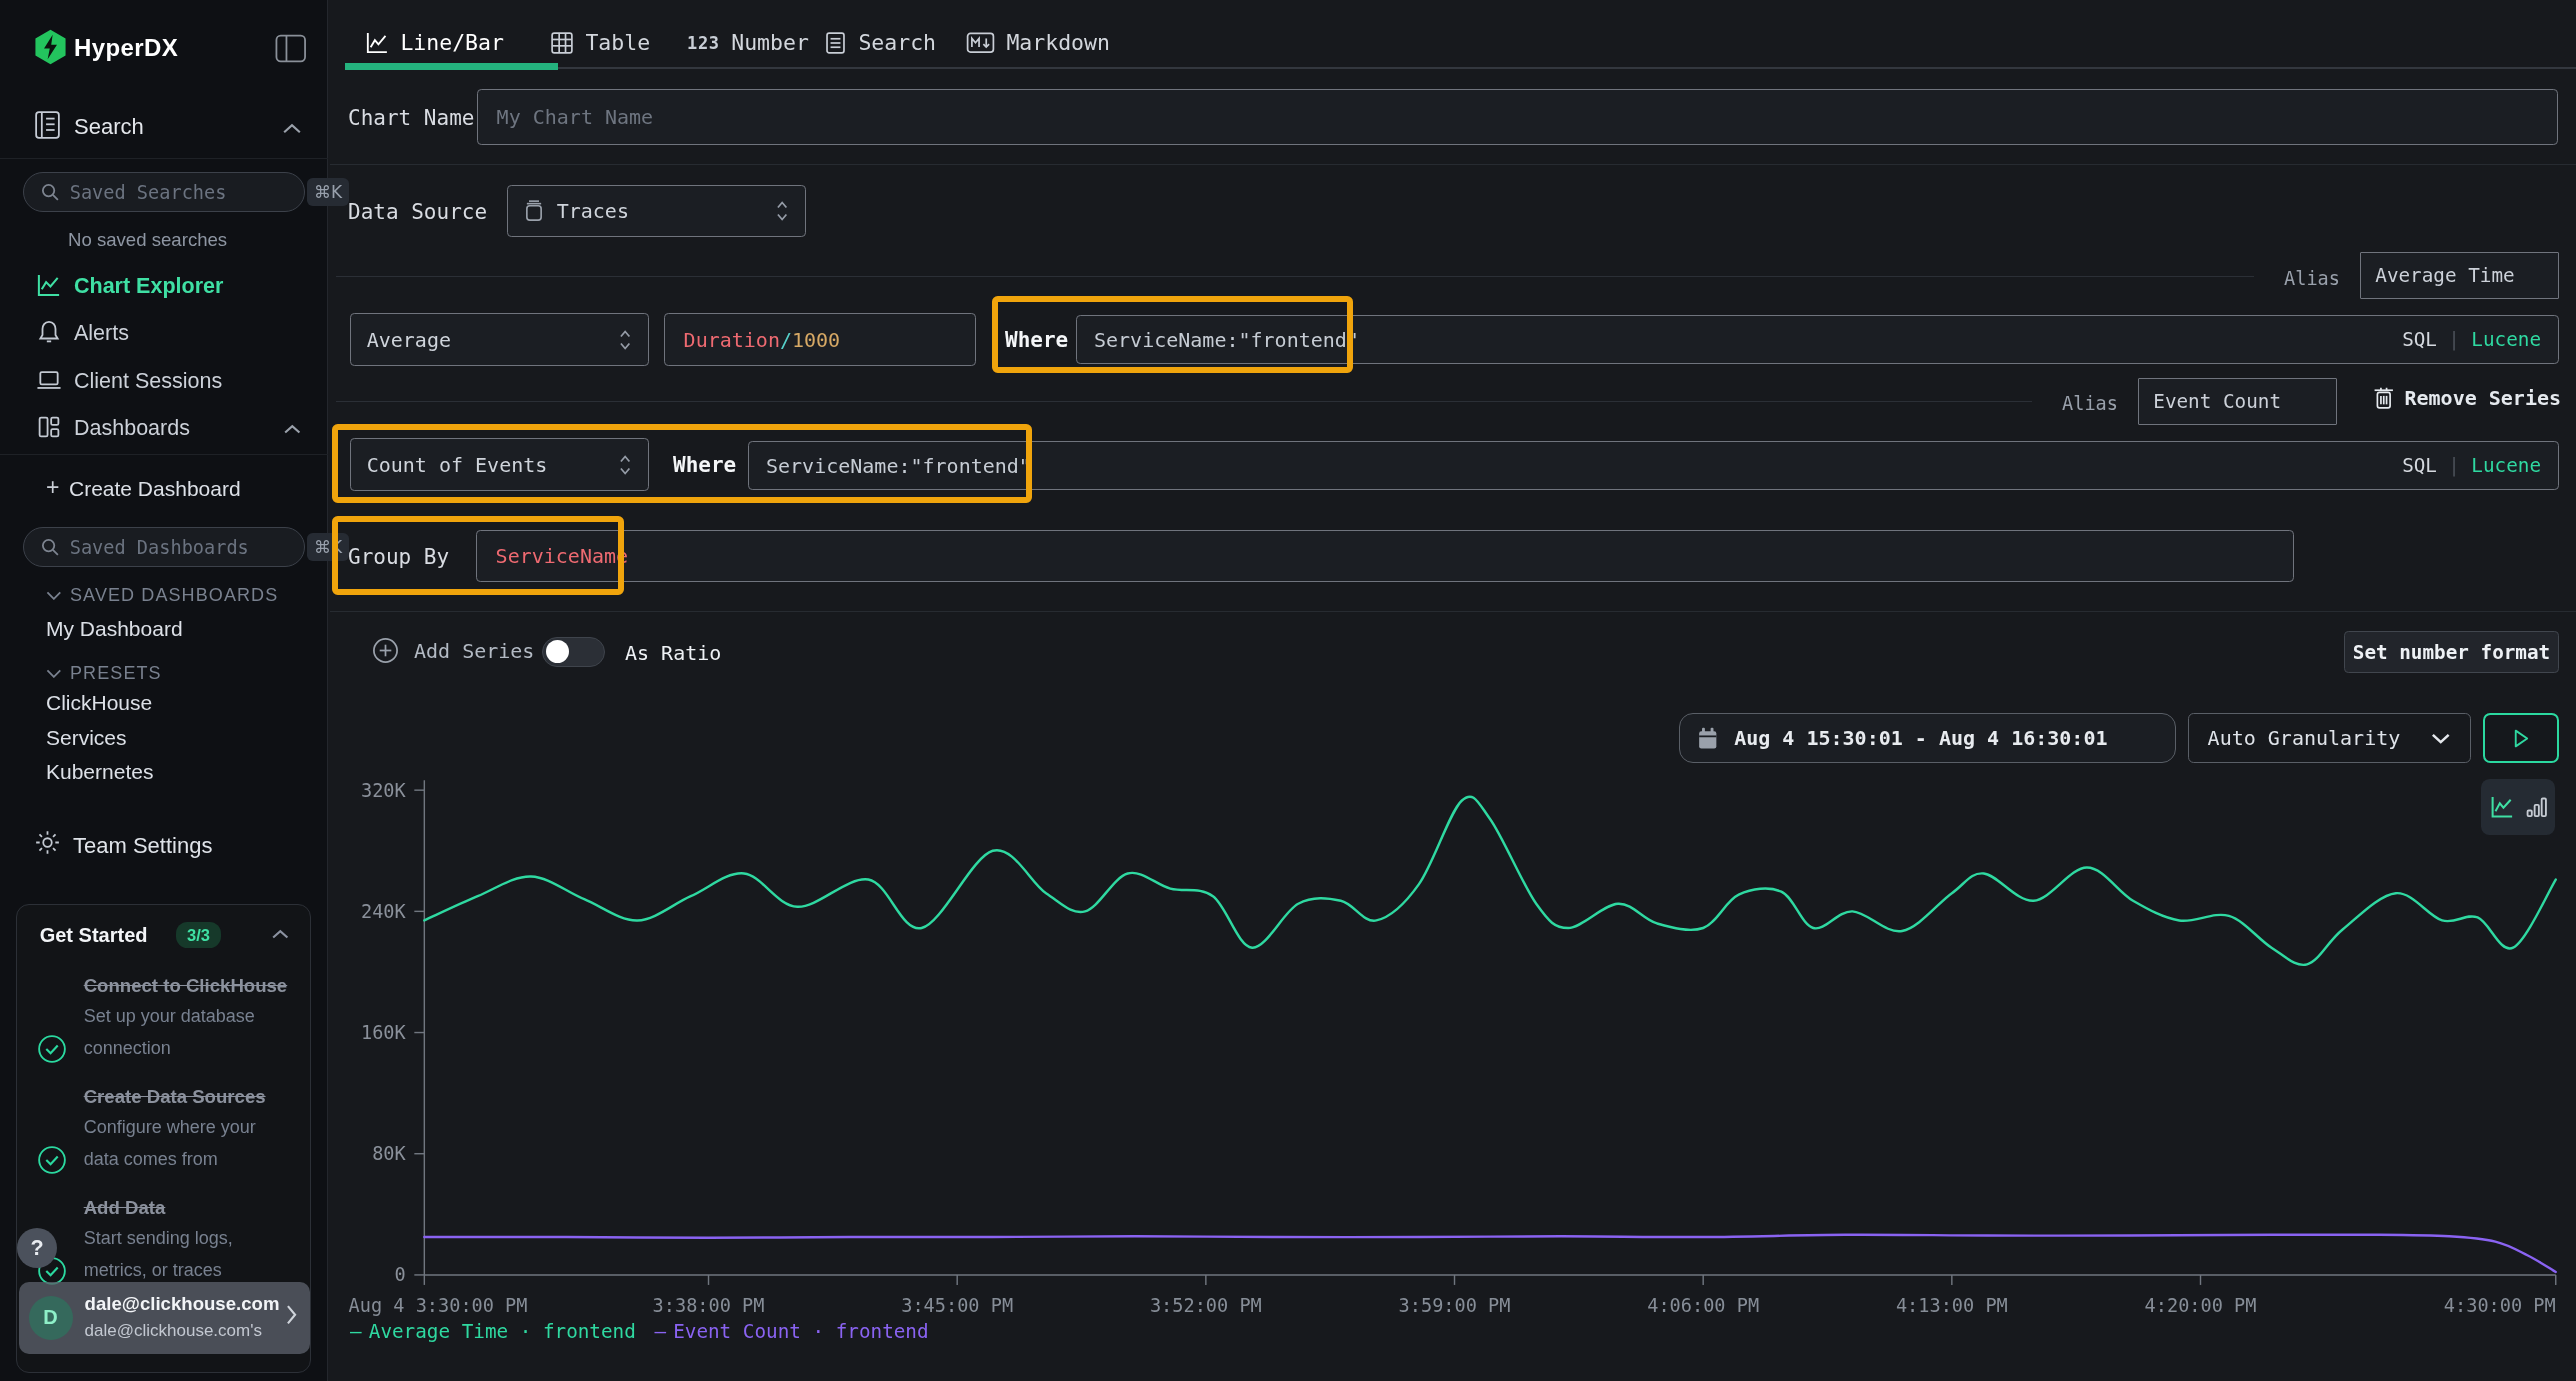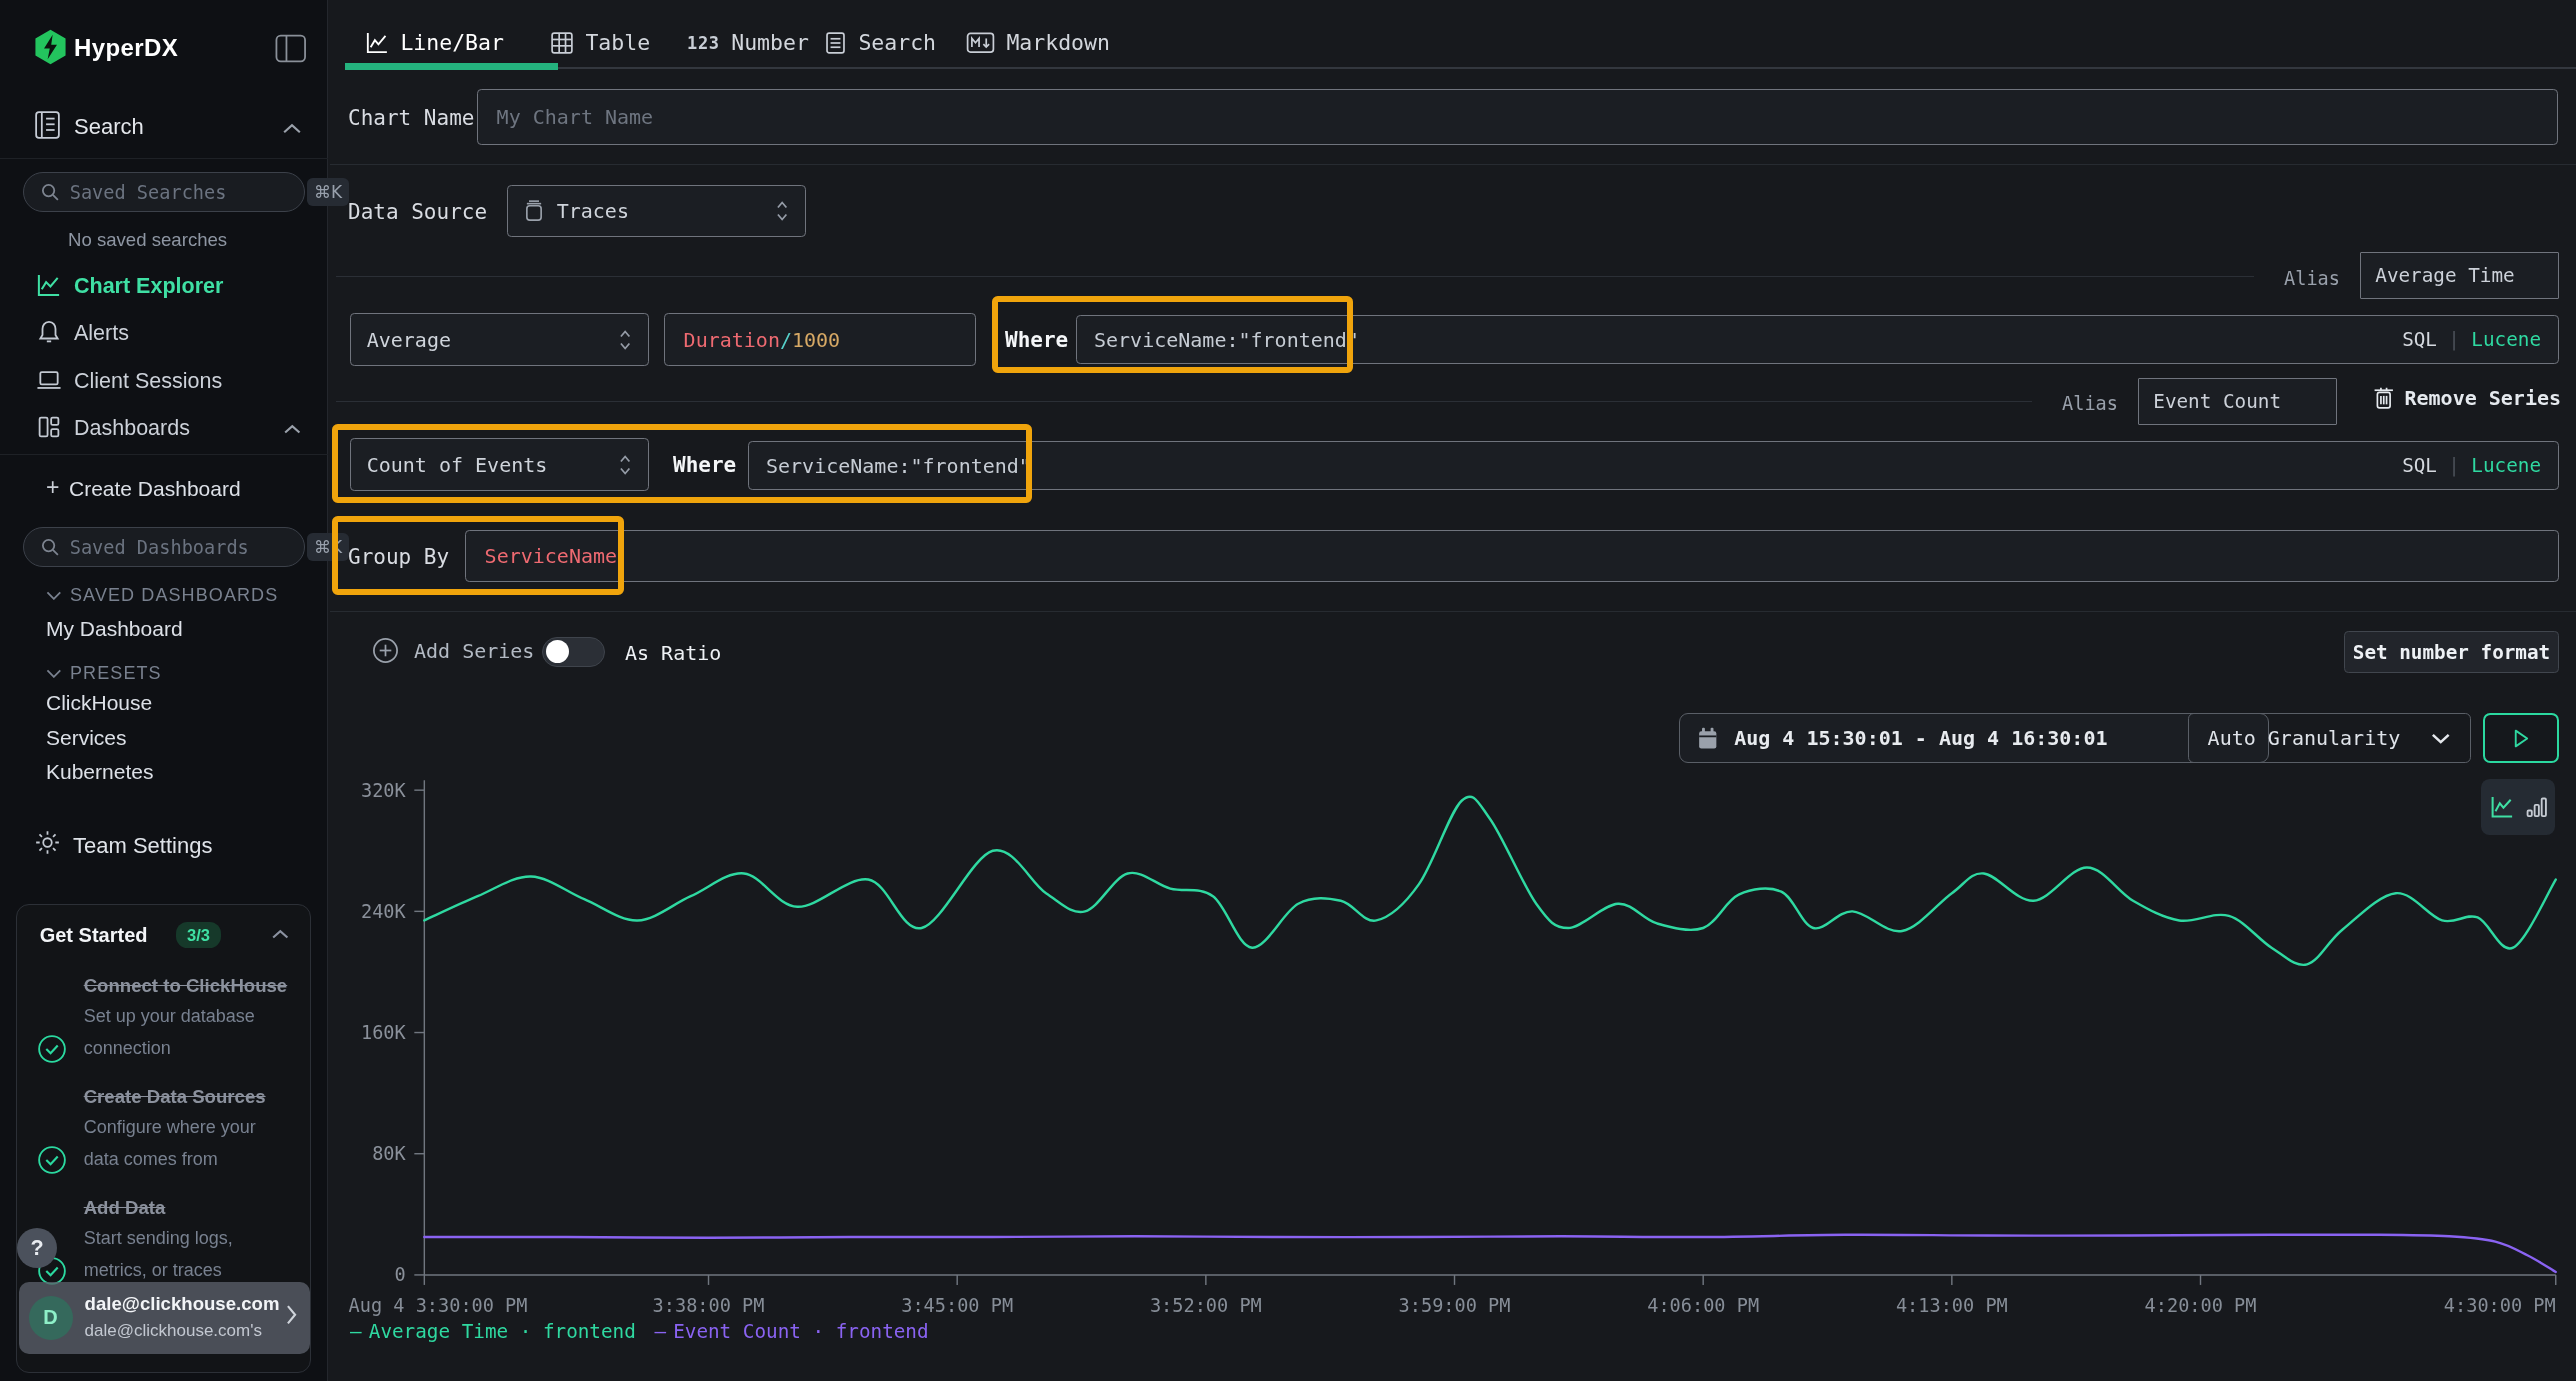--- a/index.html
+++ b/index.html
@@ -121,22 +121,22 @@
     color:#9aa1ab; cursor:pointer; }
   #add-series .aslabel { font-size:20px; font-weight:500; color:#b3bac4; }
   #ratio-toggle { position:absolute; left:542px; top:637px; width:63px; height:30px; border-radius:15px;
     background:#2b2f36; border:1.4px solid #3f444c; cursor:pointer; }
   #ratio-knob { position:absolute; left:2.9px; top:2.1px; width:23px; height:23px; border-radius:50%; background:#ffffff; }
   #as-ratio { position:absolute; left:625px; top:641px; font-size:20px; color:#eef1f5; }
   #btn-number-format { position:absolute; left:2344px; top:631px; width:215px; height:42px;
     background:#22252b; border:1.4px solid #41464e; border-radius:4.3px; color:#eef1f5;
     font-size:19.3px; font-weight:bold; display:flex; align-items:center; justify-content:center; cursor:pointer; }
 
-  #date-picker { position:absolute; left:1679px; top:713px; width:590px; height:50px;
-    background:#1b1e23; border:1.4px solid #5a5f67; border-radius:9px; display:flex;
+  #date-picker { position:absolute; left:1679px; top:713px; width:497px; height:50px;
+    background:#1b1e23; border:1.4px solid #5a5f67; border-radius:14px; display:flex;
     align-items:center; gap:15.7px; padding:16px 17px; cursor:pointer; }
   #date-picker .cal { color:#9aa1ab; }
   #date-picker .dval { font-size:20px; font-weight:bold; color:#e8ebef; white-space:nowrap; }
   #granularity { position:absolute; left:2188px; top:713px; width:283px; height:50px;
     border:1.4px solid #5a5f67; border-radius:5.7px; display:flex; align-items:center;
     justify-content:space-between; padding:0 18.6px; cursor:pointer; }
   #granularity .gval { font-size:20px; color:#dfe3e9; white-space:nowrap; }
   #play-btn { position:absolute; left:2483px; top:713px; width:76px; height:50px;
     border:2.1px solid #2bd9a0; border-radius:7.2px; display:flex; align-items:center;
     justify-content:center; cursor:pointer; background:#15181c; }
@@ -485,21 +485,21 @@
   <span class="wval">ServiceName:"frontend"</span>
   <span class="langs">
     <span class="sql">SQL</span>
     <span class="ldiv">|</span>
     <span class="lucene">Lucene</span>
   </span>
 </div>
 <div class="hlbox" style="left:332px; top:424px; width:700px; height:79px"></div>
 
 <span class="form-label mono abs" style="left:348px; top:545px">Group By</span>
-<div class="codebox mono" style="left:465px; top:530px; width:2094px; height:52px">
+<div class="codebox mono" style="left:476px; top:530px; width:1818px; height:52px">
   <span class="tok-red">ServiceName</span>
 </div>
 <div class="hlbox" style="left:332px; top:516px; width:292px; height:79px"></div>
 
 <div class="hdiv" style="top:611px"></div>
 
 <div id="add-series" class="mono">
   <span>
     <svg width="29" height="29" viewBox="0 0 40 40" fill="none" stroke="currentColor" stroke-width="2.4">
         <circle cx="20" cy="20" r="16"></circle>

